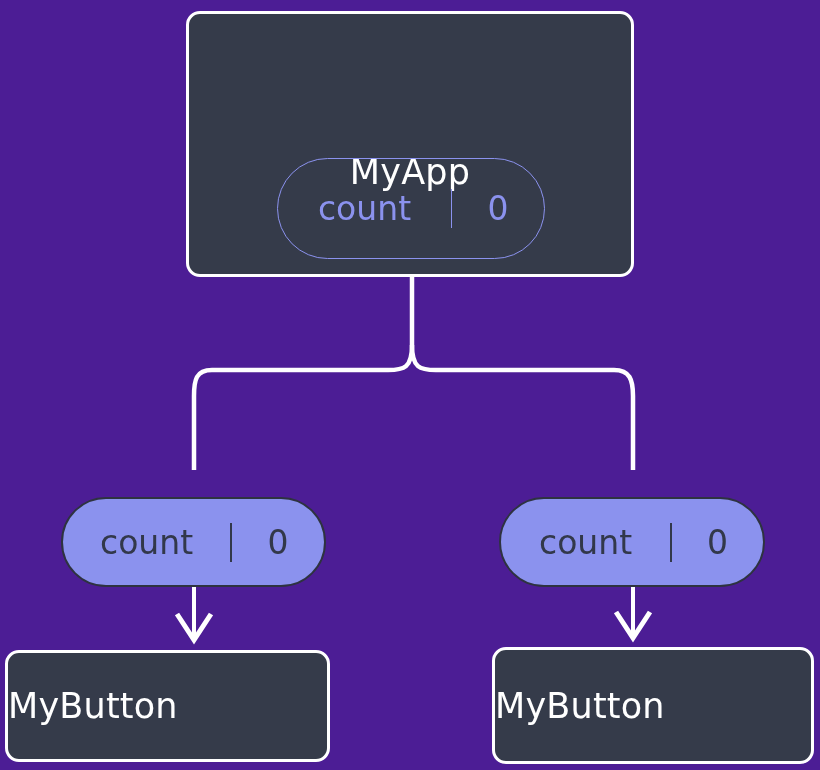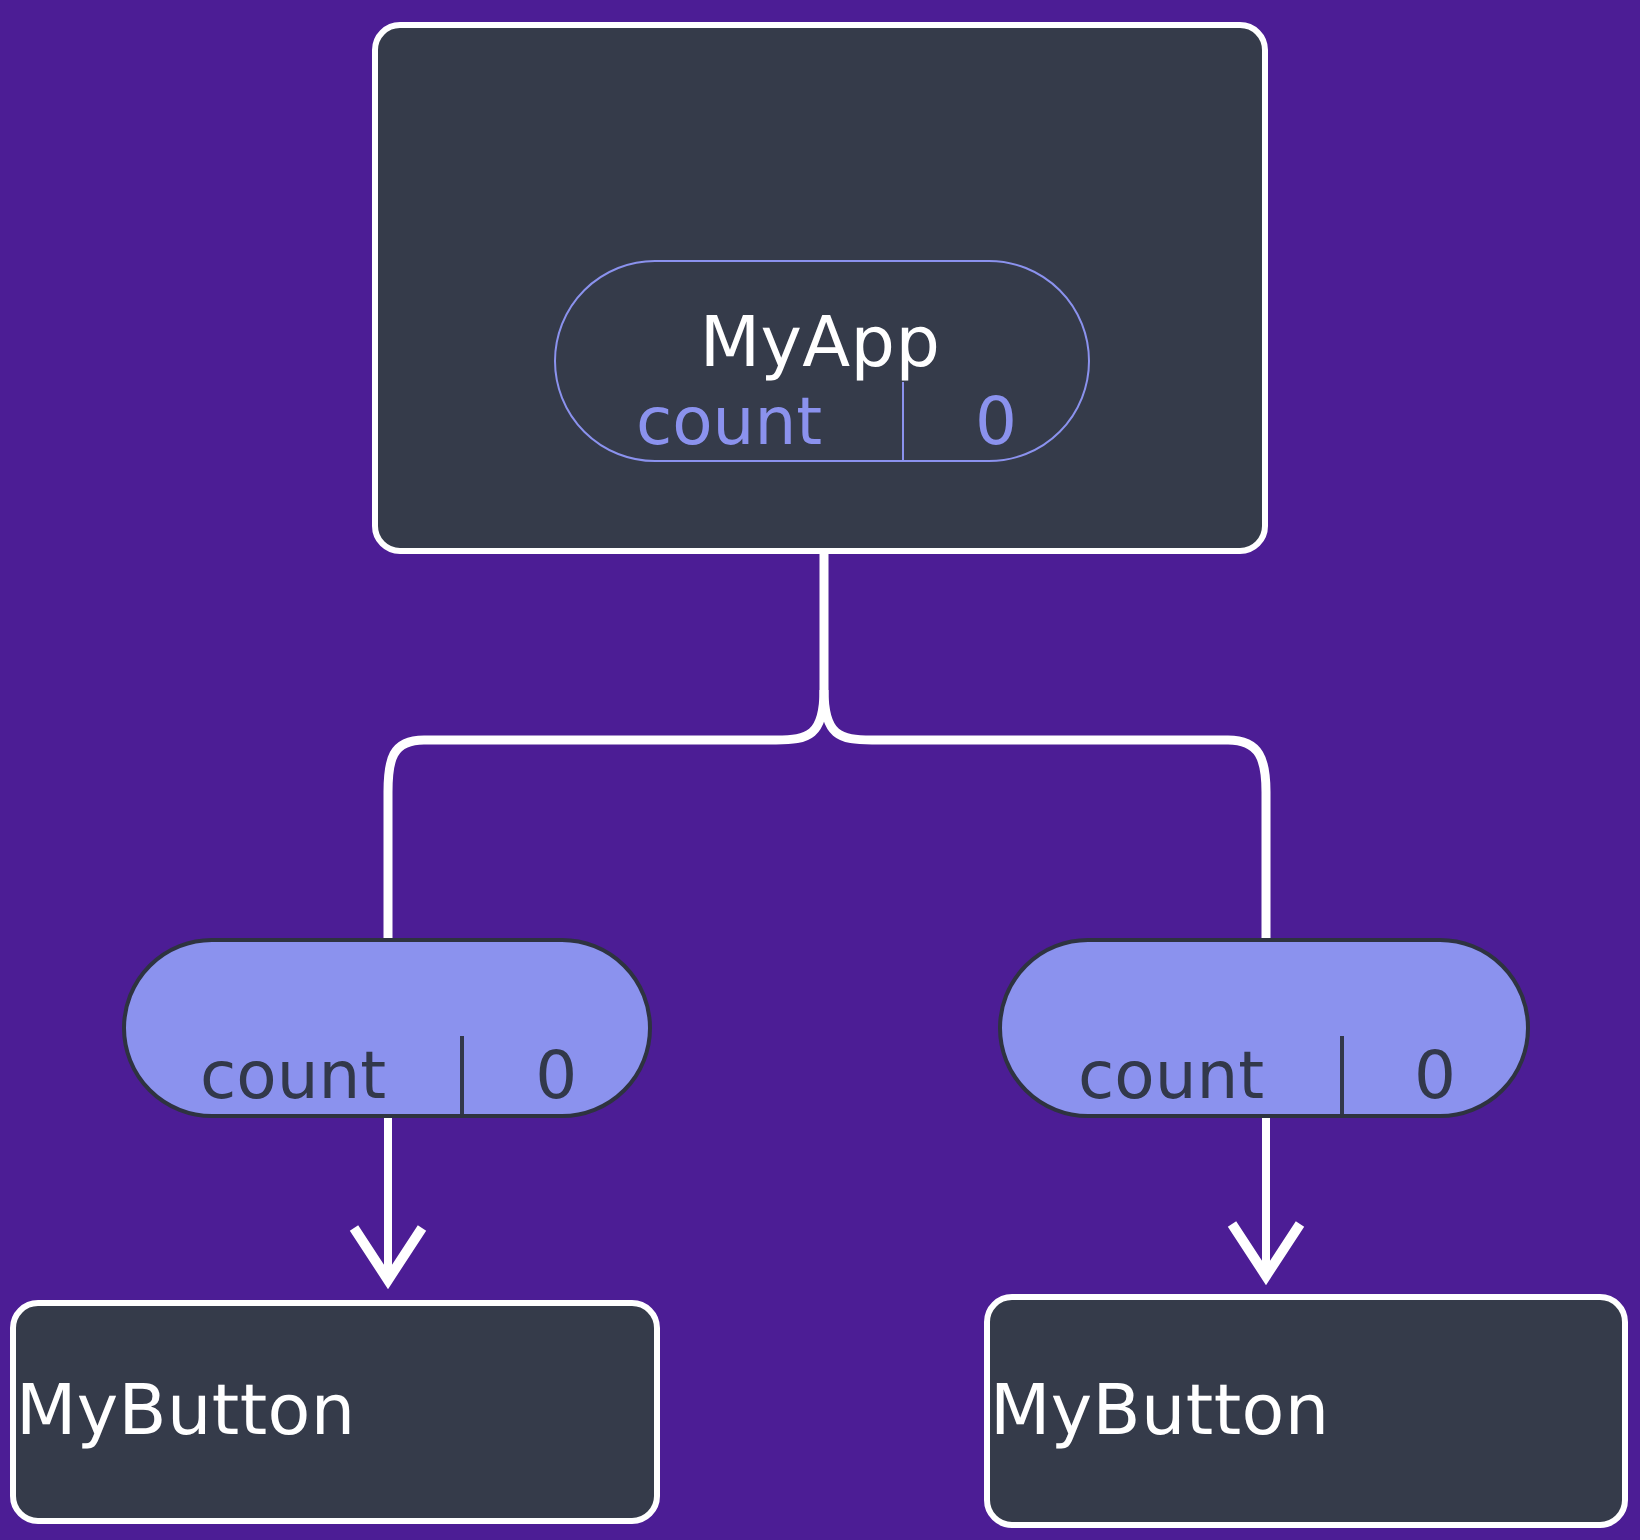--- a/index.html
+++ b/index.html
@@ -77,23 +77,24 @@
   #node-mybutton-left .comp-title,
   #node-mybutton-right .comp-title {
     font-size: 35px;
   }
 
   
   .pill {
     position: absolute;
     box-sizing: border-box;
     display: flex;
-    align-items: flex-end;
+    align-items: center;
     border-radius: 999px;
     overflow: hidden;
+    margin-top: 28px;
   }
   .pill .pill-key,
   .pill .pill-val {
     display: flex;
     align-items: center;
     justify-content: center;
     white-space: nowrap;
     font-size: 33px;
   }
 

